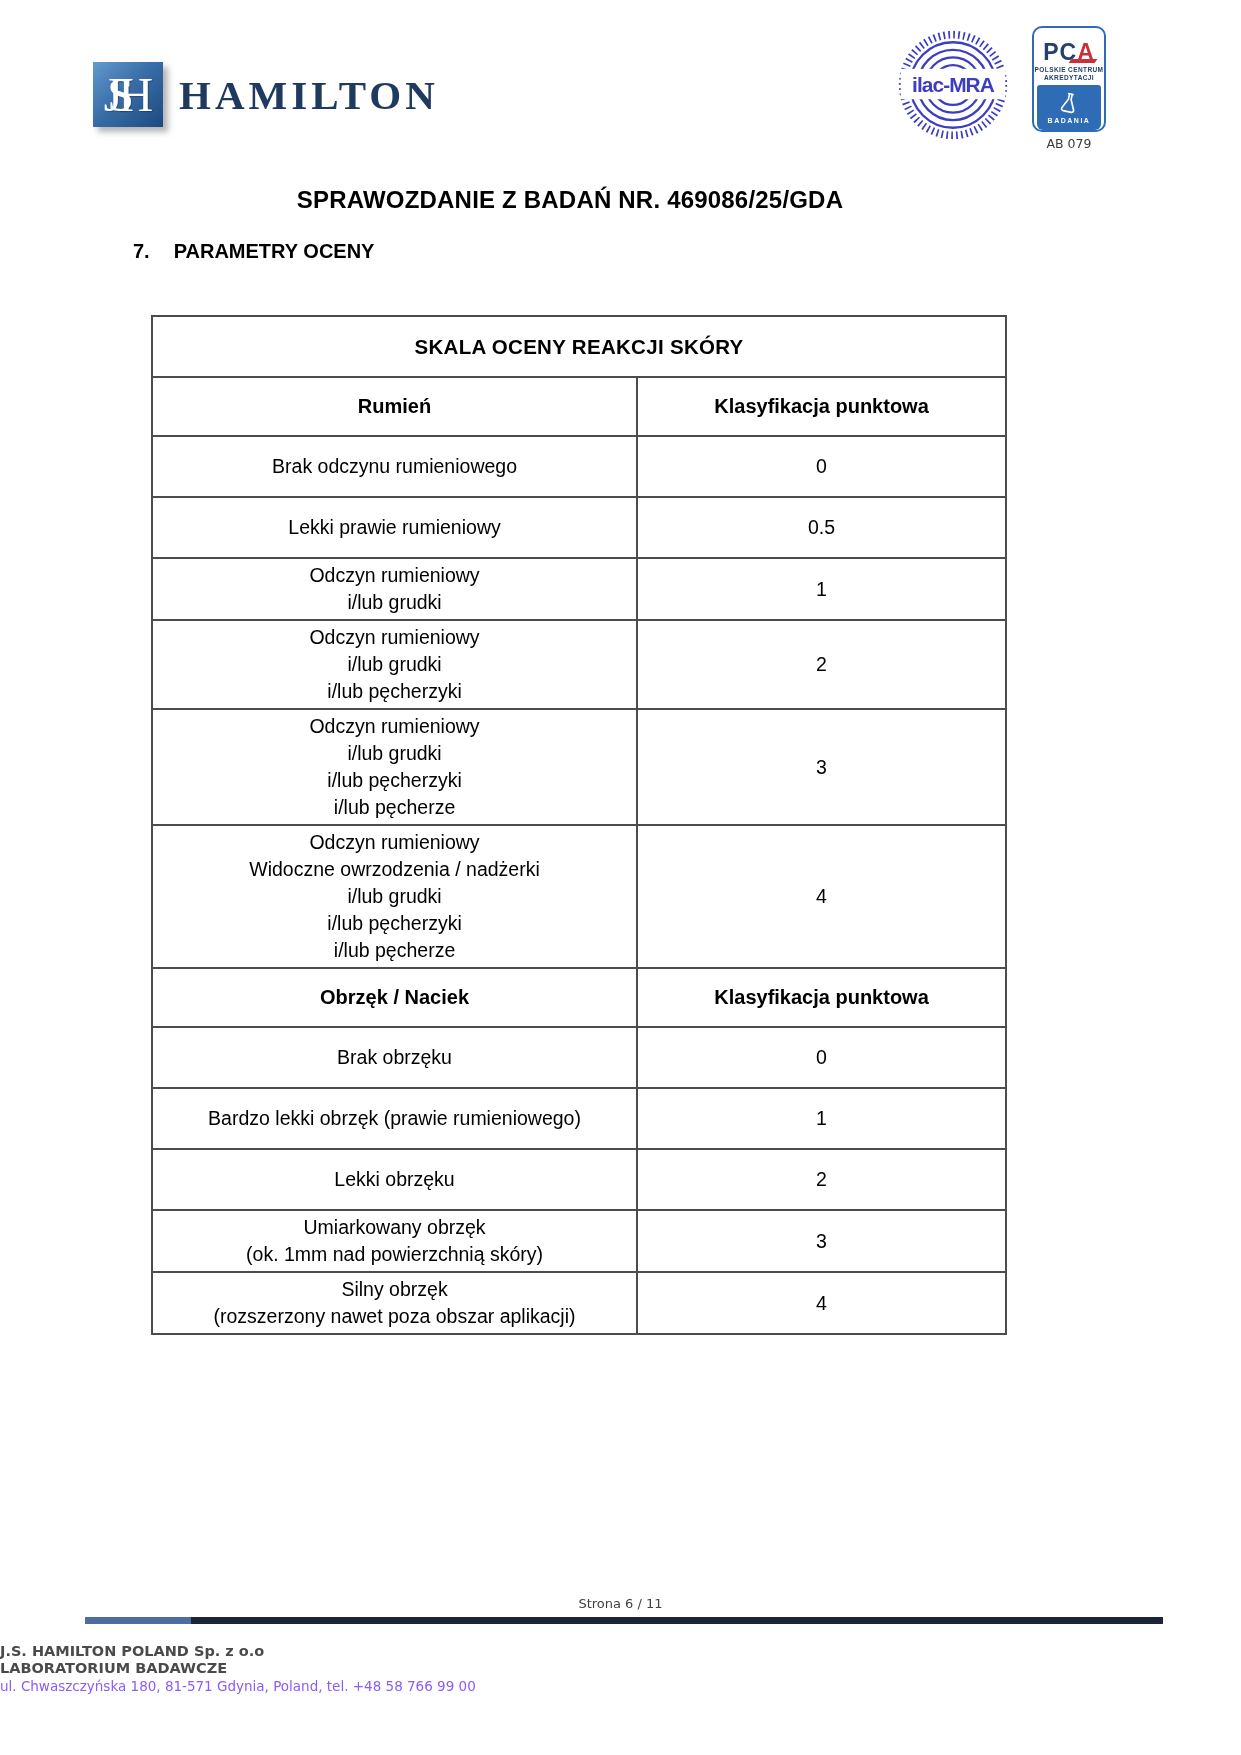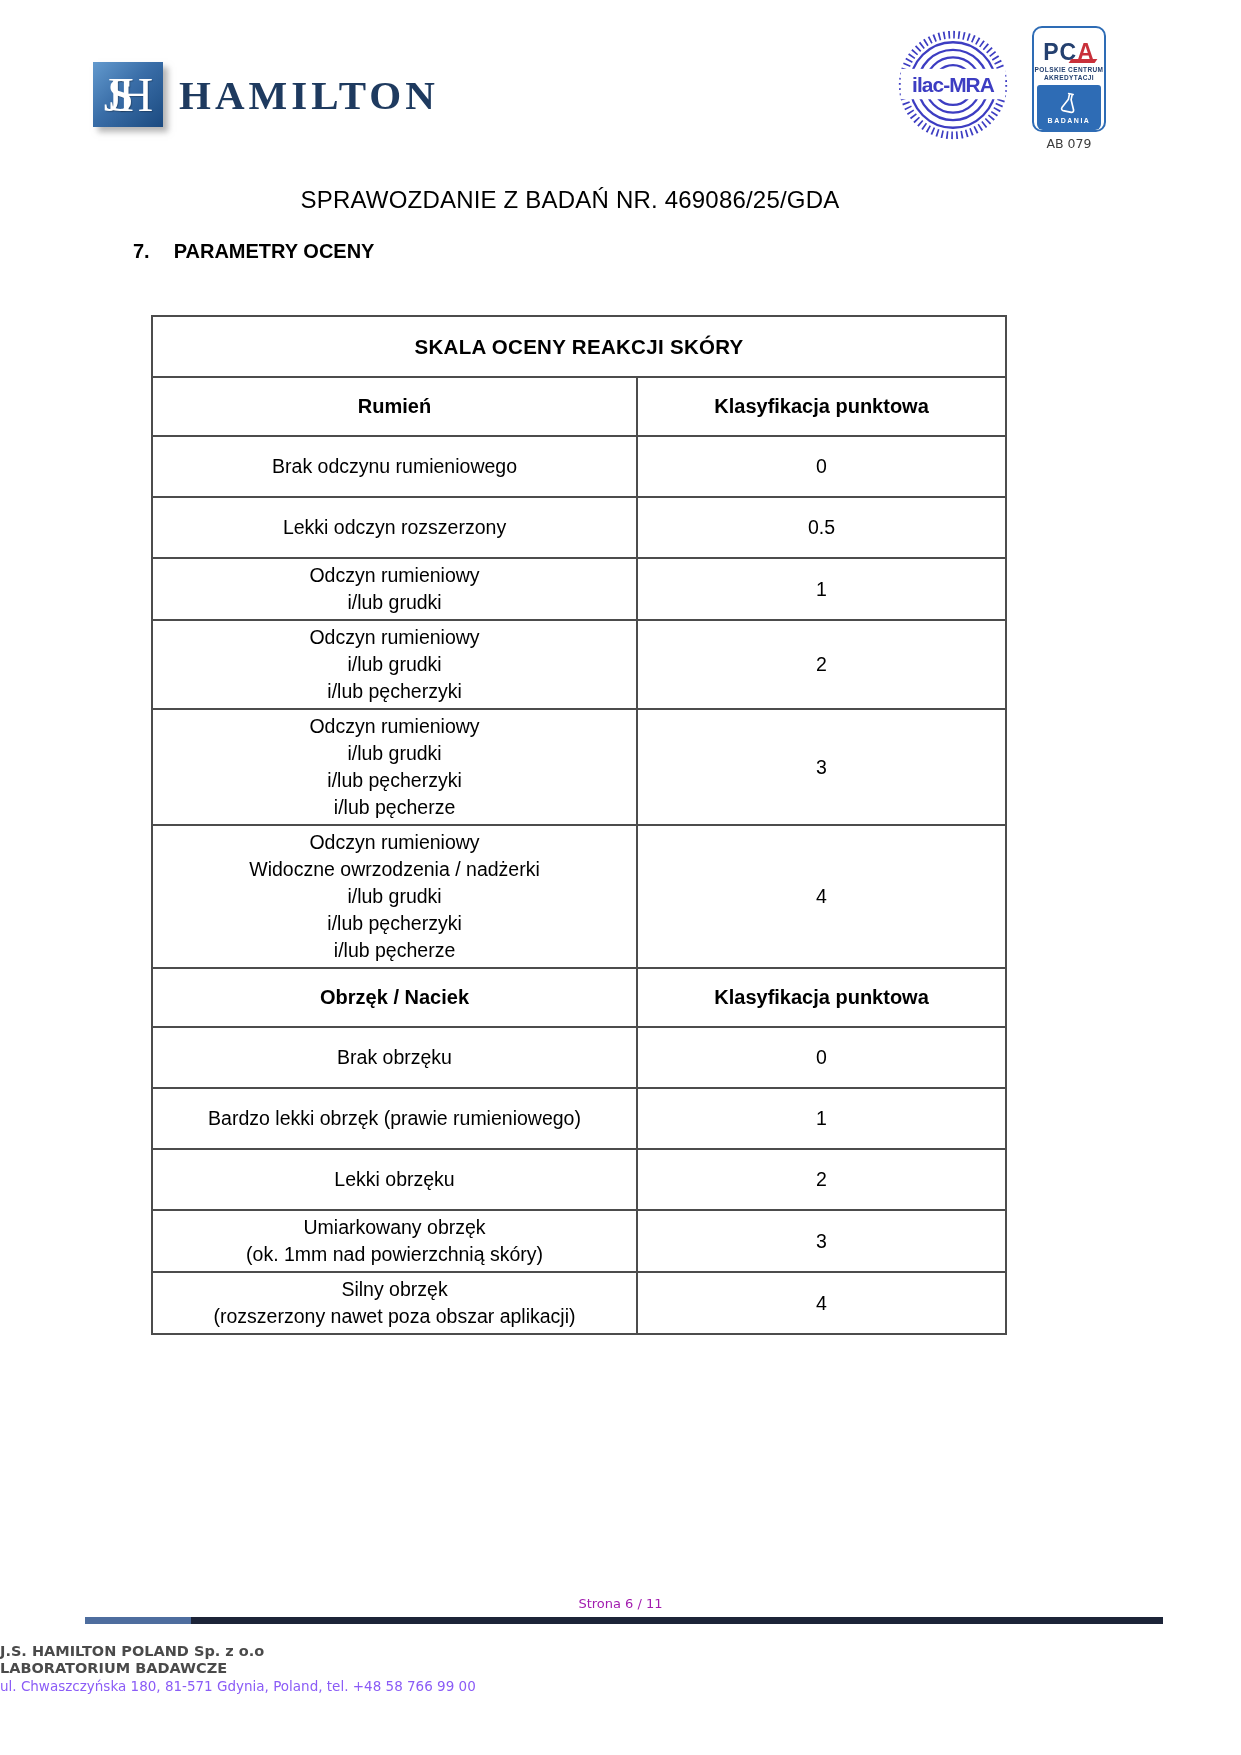--- a/index.html
+++ b/index.html
@@ -46,42 +46,42 @@
   }
   .pca-badania{font-size:7px; font-weight:bold; color:#fff; letter-spacing:1.5px;}
   .ab-number{
     position:absolute; left:1032px; top:136px; width:74px; text-align:center;
     font-family:"DejaVu Sans",sans-serif; font-size:12.5px; color:#3d3d3d;
   }
 
   
   .report-title{
     position:absolute; top:186px; left:130px; width:880px; text-align:center;
-    font-size:24px; font-weight:normal; letter-spacing:.2px; white-space:nowrap;
+    font-size:24px; font-weight:bold; letter-spacing:.2px; white-space:nowrap;
   }
   .section-heading{position:absolute; top:240px; left:133px; display:flex; font-size:20px; font-weight:bold;}
   .section-heading .num{margin-right:24px;}
 
   
   .table-wrap{position:absolute; top:315px; left:151px; width:856px;}
   table.scale{width:100%; border-collapse:collapse; table-layout:fixed; border:2px solid #3f3f3f;}
   table.scale col.c1{width:56.8%;}
   table.scale col.c2{width:43.2%;}
   table.scale th, table.scale td{
     border:2px solid var(--border-gray); text-align:center; vertical-align:middle;
     padding:3px 10px; line-height:27px;
   }
   th.table-title{height:53px; font-size:20.5px; font-weight:bold; letter-spacing:.3px;}
   tr.section-header th{height:51px; font-size:20px; font-weight:bold;}
   td{height:53px; font-size:19.5px; font-weight:normal;margin-left:6px;}
 
   
   .page-label{
     position:absolute; top:1596px; left:0; width:100%; text-align:center;
-    font-family:"DejaVu Sans",sans-serif; font-size:13px; color:#a21caf;
+    font-family:"DejaVu Sans",sans-serif; font-size:13px; color:#404040;
   }
   .footer-bar{position:absolute; top:1617px; left:85px; width:1078px; height:7px; background:var(--bar-dark);}
   .footer-bar .light{width:106px; height:100%; background:var(--bar-light);}
   .company-block{
     position:absolute; top:1643px; left:0; width:100%; text-align:left;
     font-family:"DejaVu Sans",sans-serif; color:var(--footer-gray);
   }
   .company-line{font-size:14.5px; font-weight:bold; line-height:17px;}
   .address-line{font-size:13.5px; line-height:18px; color:#8b5cf6;}
 </style>
@@ -151,21 +151,21 @@
             <th>Klasyfikacja punktowa</th>
           </tr>
           <tr>
             <td>
               <div>Brak odczynu rumieniowego</div>
             </td>
             <td>0</td>
           </tr>
           <tr>
             <td>
-              <div>Lekki odczyn rozszerzony</div>
+              <div>Lekki prawie rumieniowy</div>
             </td>
             <td>0.5</td>
           </tr>
           <tr>
             <td>
               <div>Odczyn rumieniowy</div>
               <div>i/lub grudki</div>
             </td>
             <td>1</td>
           </tr>

